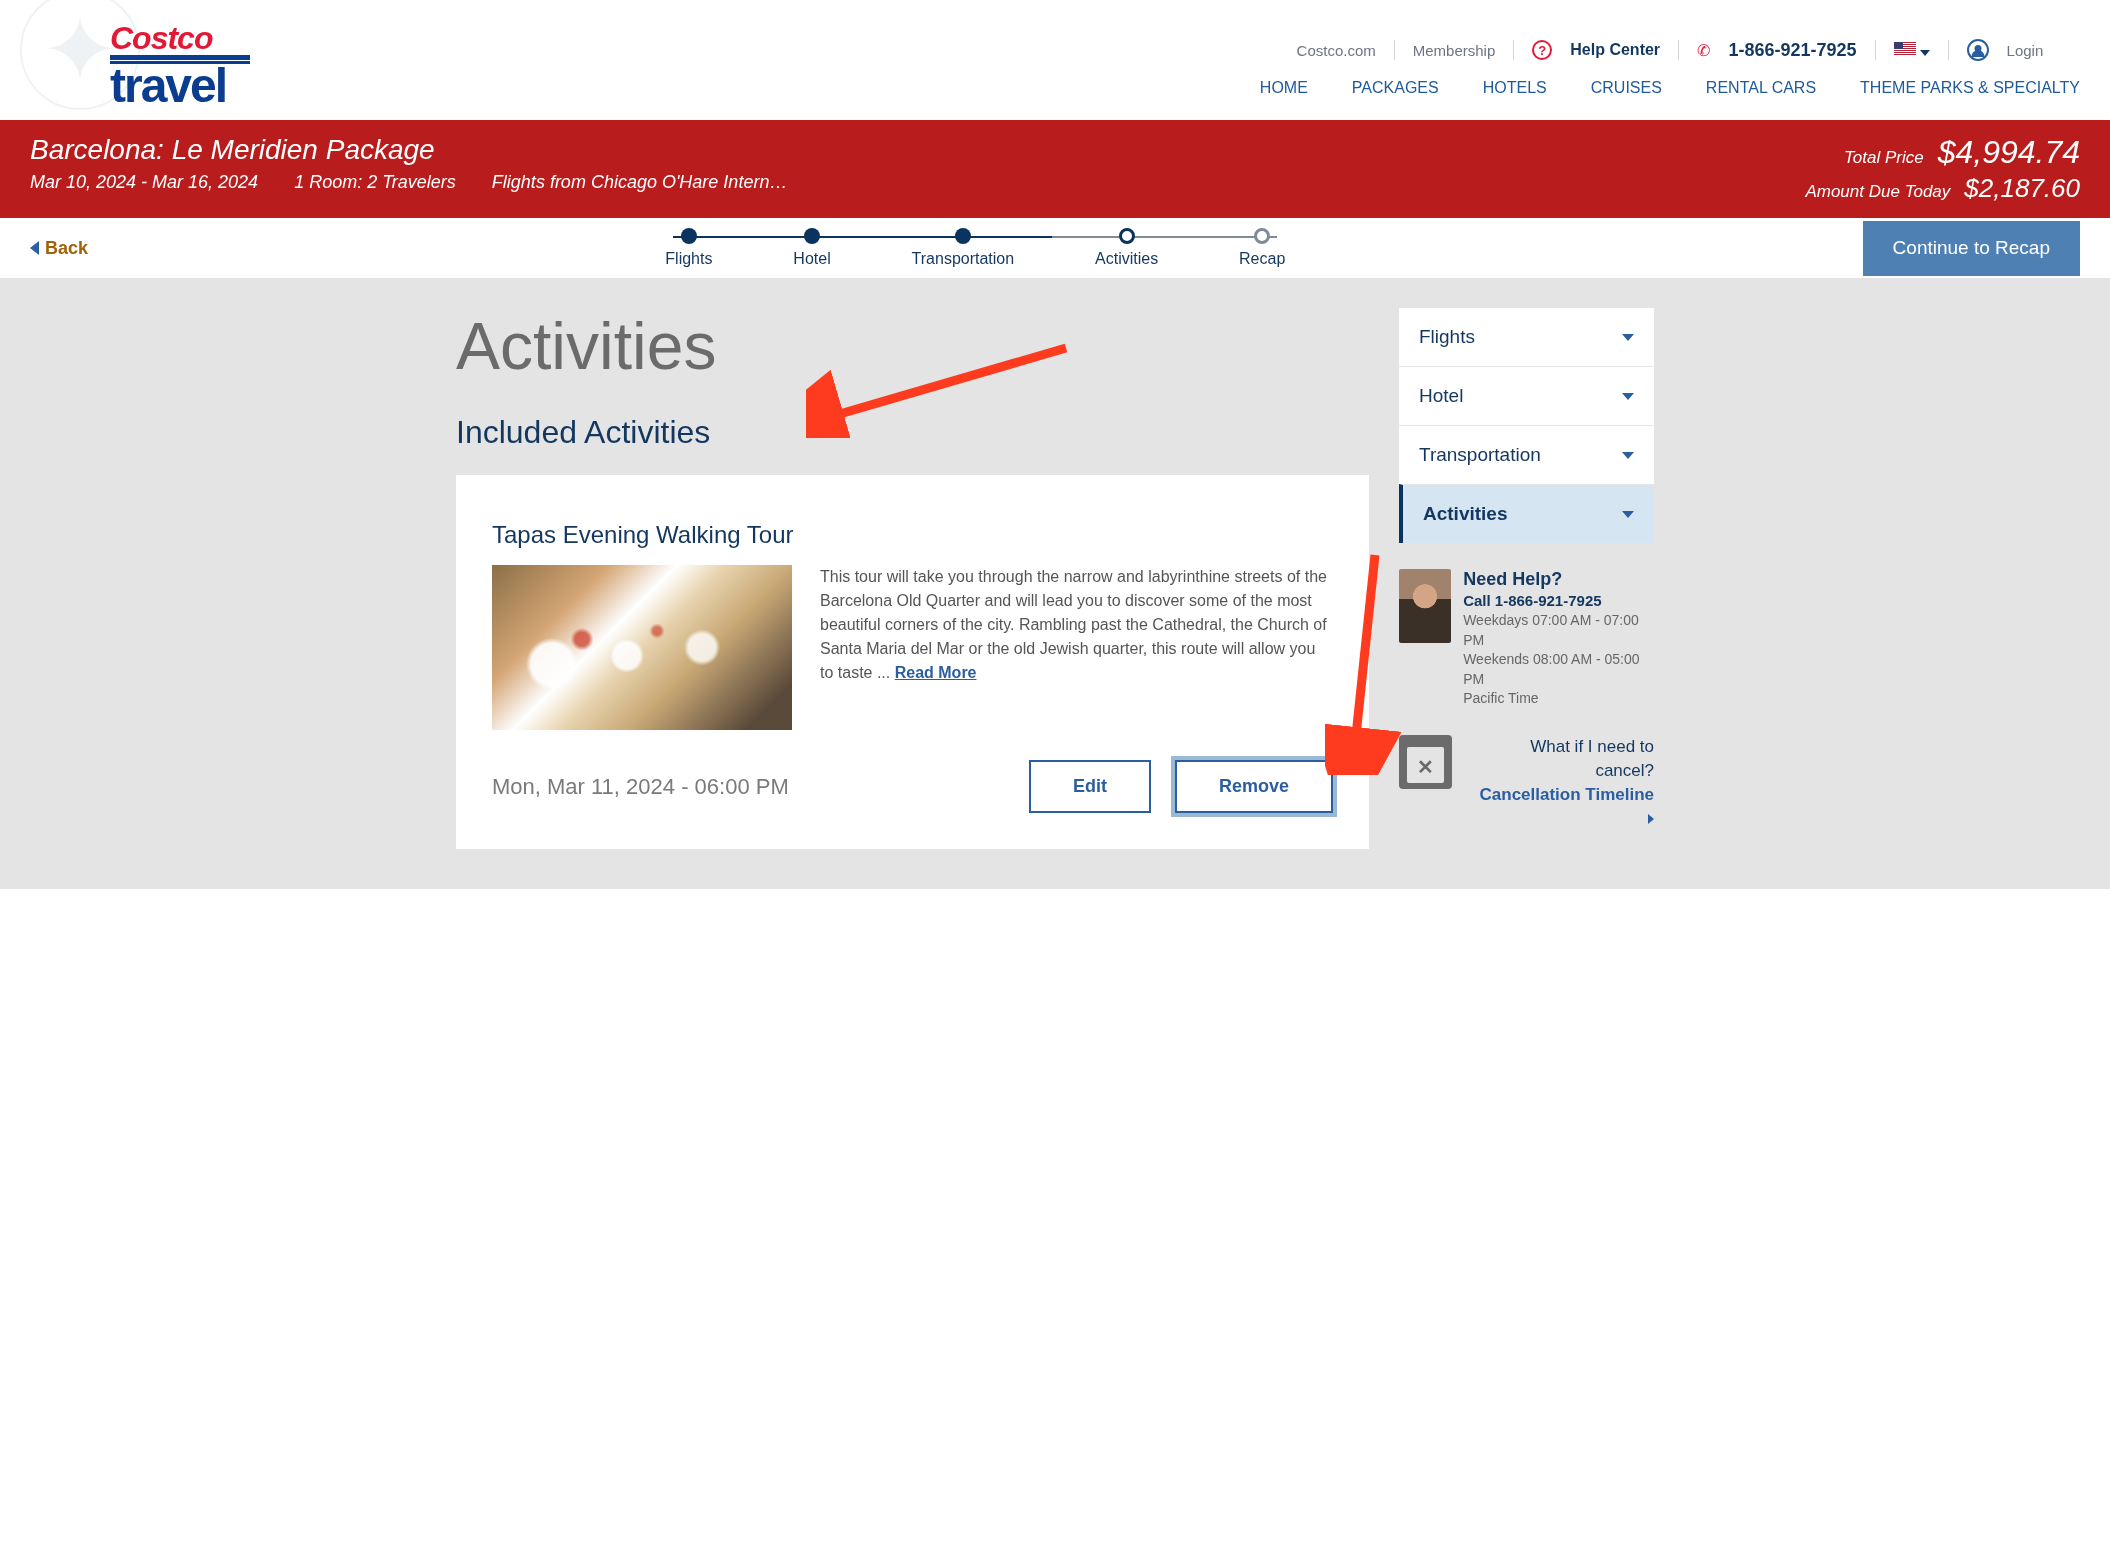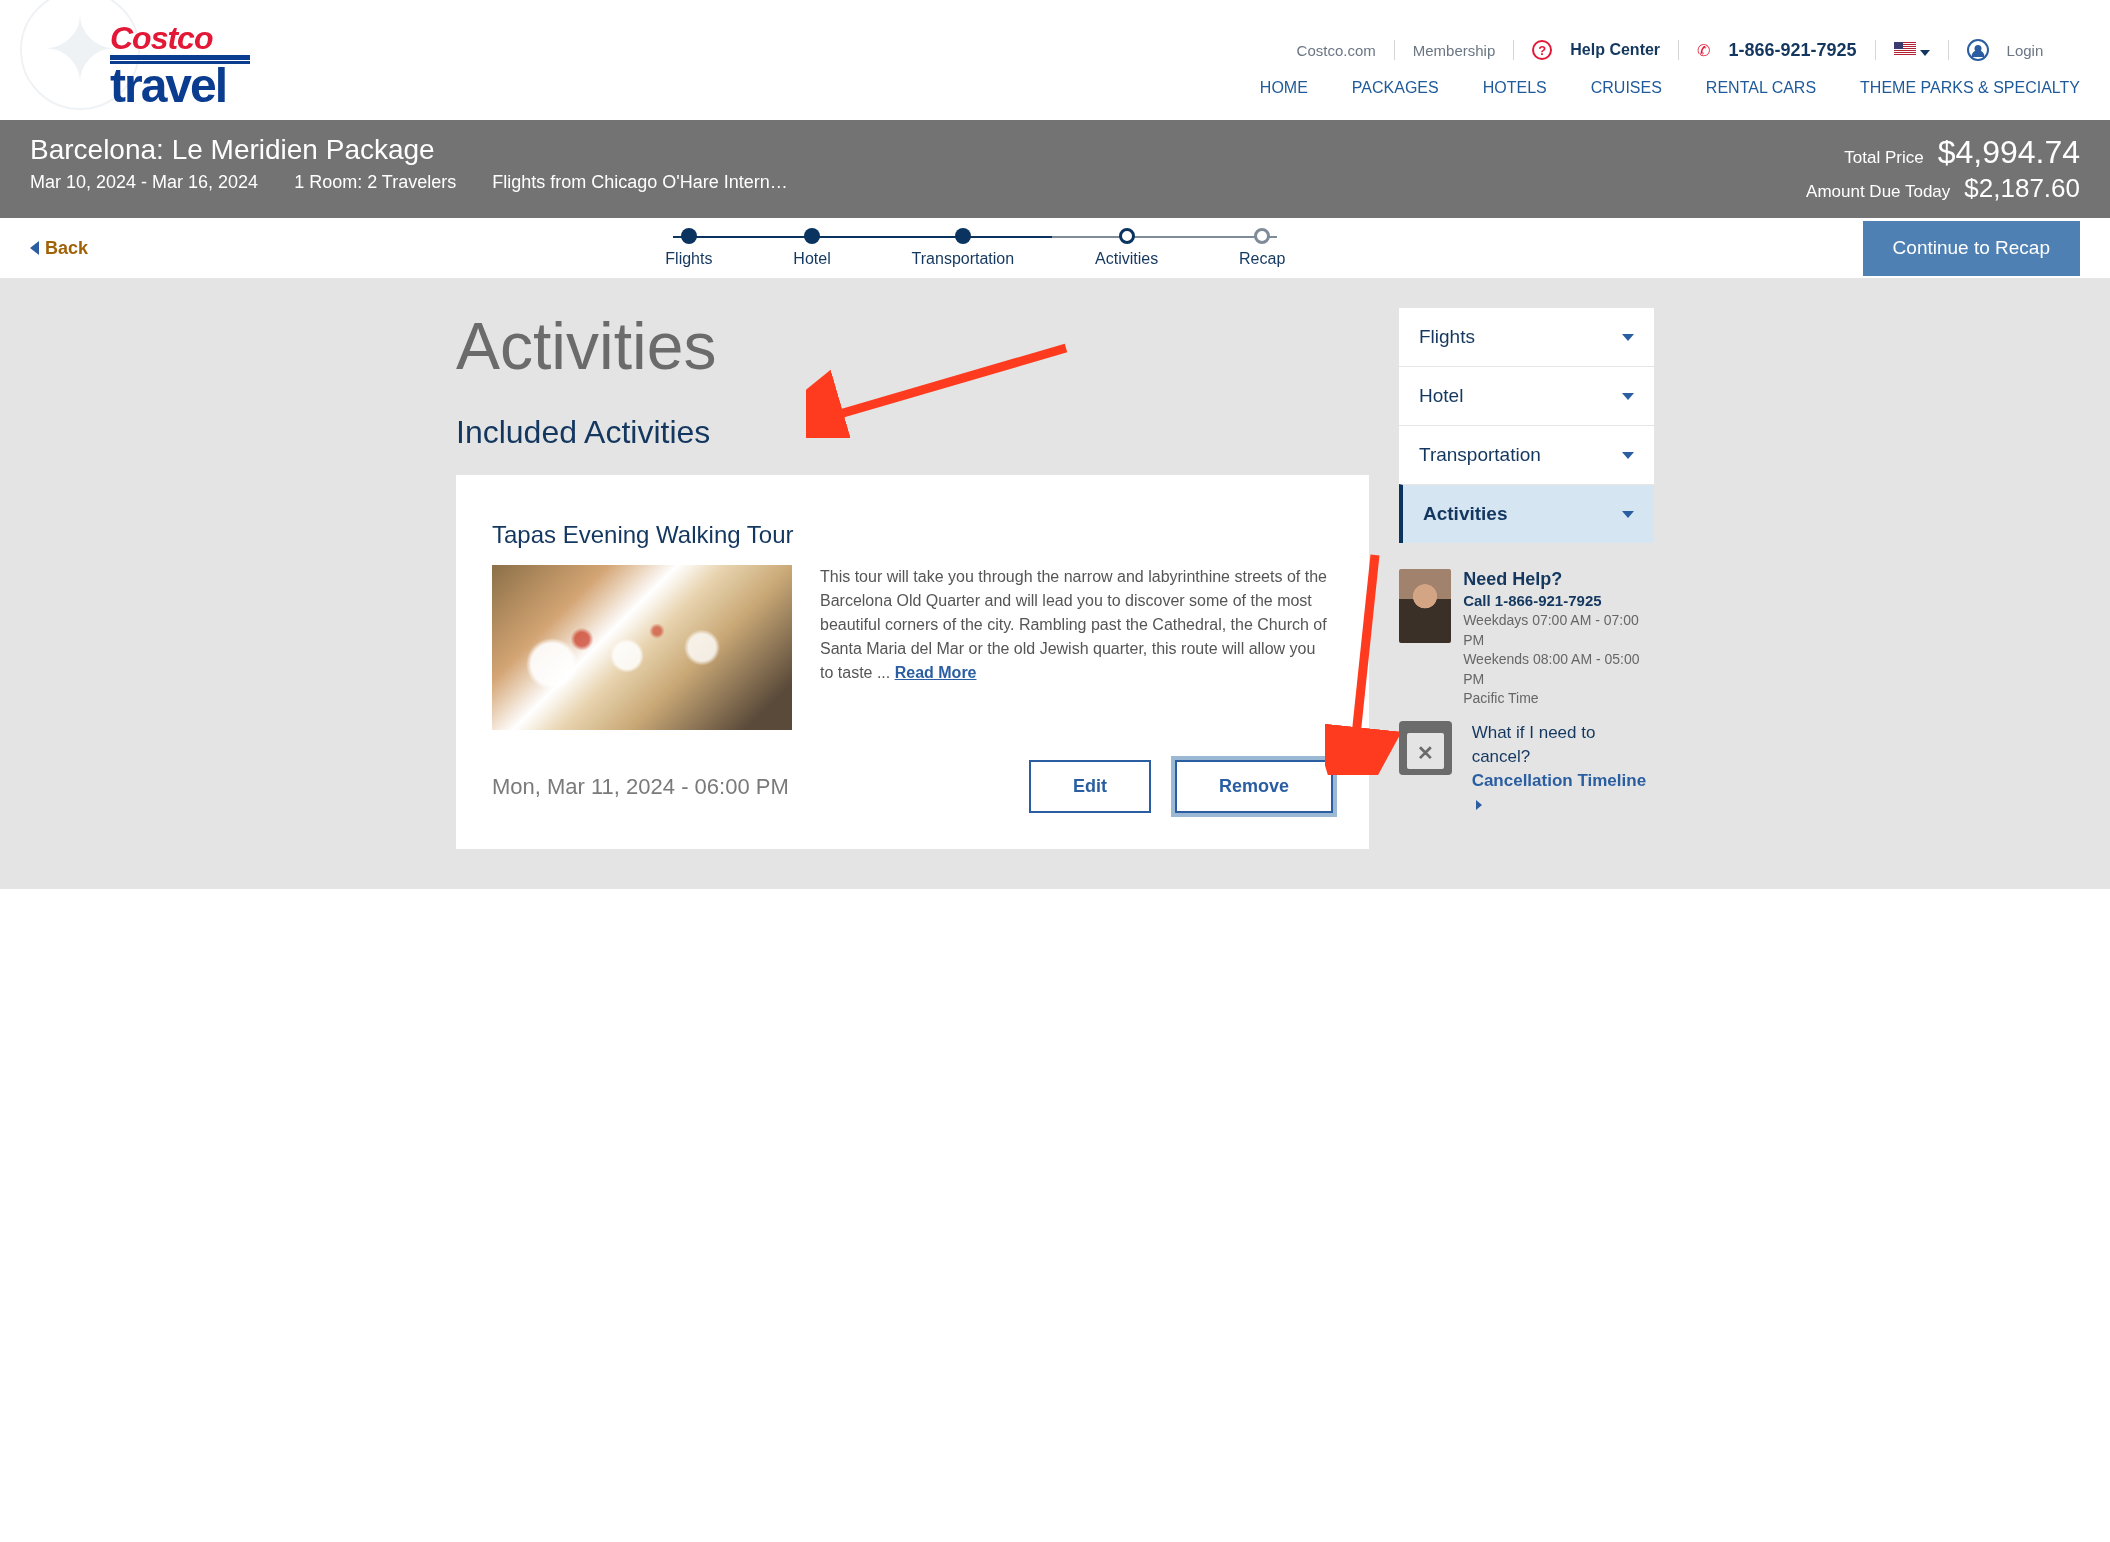--- a/index.html
+++ b/index.html
@@ -27,21 +27,21 @@
     .flag { width:22px; height:14px; background:linear-gradient(#b22234, #b22234 7%, #fff 7%, #fff 14%, #b22234 14%, #b22234 21%, #fff 21%, #fff 28%, #b22234 28%, #b22234 35%, #fff 35%, #fff 42%, #b22234 42%, #b22234 50%, #fff 50%, #fff 57%, #b22234 57%, #b22234 64%, #fff 64%, #fff 71%, #b22234 71%, #b22234 78%, #fff 78%, #fff 85%, #b22234 85%, #b22234 92%, #fff 92%); position:relative; display:inline-block; }
     .flag::before { content:""; position:absolute; left:0; top:0; width:9px; height:7px; background:#3c3b6e; }
     .caret-down { display:inline-block; width:0; height:0; border-left:5px solid transparent; border-right:5px solid transparent; border-top:6px solid #13375f; margin-left:4px; }
     .person-icon { width:22px; height:22px; border:2px solid #2a5ea1; border-radius:50%; position:relative; display:inline-block; }
     .person-icon::before { content:""; position:absolute; left:50%; top:4px; transform:translateX(-50%); width:7px; height:7px; border-radius:50%; background:#2a5ea1; }
     .person-icon::after { content:""; position:absolute; left:50%; bottom:2px; transform:translateX(-50%); width:13px; height:7px; border-radius:7px 7px 0 0; background:#2a5ea1; }
 
     .navbar { display:flex; gap:44px; font-size:16px; color:#1f5a9b; font-weight:500; }
 
     
-    .summary-bar { background:#737373; color:#fff; padding:14px 30px; display:flex; align-items:flex-start; }
+    .summary-bar { background:#b91c1c; color:#fff; padding:14px 30px; display:flex; align-items:flex-start;font-style:italic; }
     .summary-left { display:flex; flex-direction:column; gap:6px; }
     .pkg-title { font-size:28px; font-weight:400; }
     .sub-row { display:flex; gap:36px; font-size:18px; }
     .summary-right { margin-left:auto; text-align:right; }
     .price-row { display:flex; align-items:baseline; gap:14px; justify-content:flex-end; }
     .price-label { font-size:17px; }
     .total-price { font-size:32px; font-weight:400; }
     .due-price { font-size:26px; }
 
     
@@ -93,21 +93,21 @@
     .acc-item:first-child { border-top:none; }
     .acc-item.active { background:#d6e5f2; font-weight:700; border-left:4px solid #0b335f; }
     .chev { width:0; height:0; border-left:6px solid transparent; border-right:6px solid transparent; border-top:7px solid #2a5ea1; }
 
     .help-block { margin-top:26px; display:flex; gap:12px; }
     .avatar { width:55px; height:74px; background:linear-gradient(#a0826d 40%,#3a3028 40%); border-radius:2px; position:relative; }
     .avatar::before { content:""; position:absolute; left:50%; top:14px; transform:translateX(-50%); width:32px; height:38px; background:radial-gradient(circle at 50% 35%, #d4a584 40%, transparent 42%); }
     .help-txt h4 { font-size:18px; color:#13375f; font-weight:700; }
     .help-txt p { font-size:14px; color:#666; line-height:1.4; }
 
-    .cancel-block { margin-top:12px; display:flex; gap:20px; }
+    .cancel-block { margin-top:26px; display:flex; gap:20px;text-align:right; }
     .cal-icon { width:54px; height:54px; background:#6b6b6b; border-radius:4px; position:relative; }
     .cal-icon::before { content:""; position:absolute; left:8px; right:8px; top:12px; bottom:6px; background:#e4e4e4; border-radius:2px; }
     .cal-icon::after { content:"✕"; position:absolute; left:0; right:0; top:20px; text-align:center; font-size:20px; font-weight:bold; color:#6b6b6b; }
     .cancel-txt { font-size:17px; color:#13375f; line-height:1.4; }
     .cancel-link { color:#2a5ea1; font-weight:600; }
     .chev-right { display:inline-block; width:0; height:0; border-top:5px solid transparent; border-bottom:5px solid transparent; border-left:6px solid #2a5ea1; margin-left:4px; vertical-align:middle; }
 
     
     .anno-layer { position:absolute; pointer-events:none; }
   </style>

